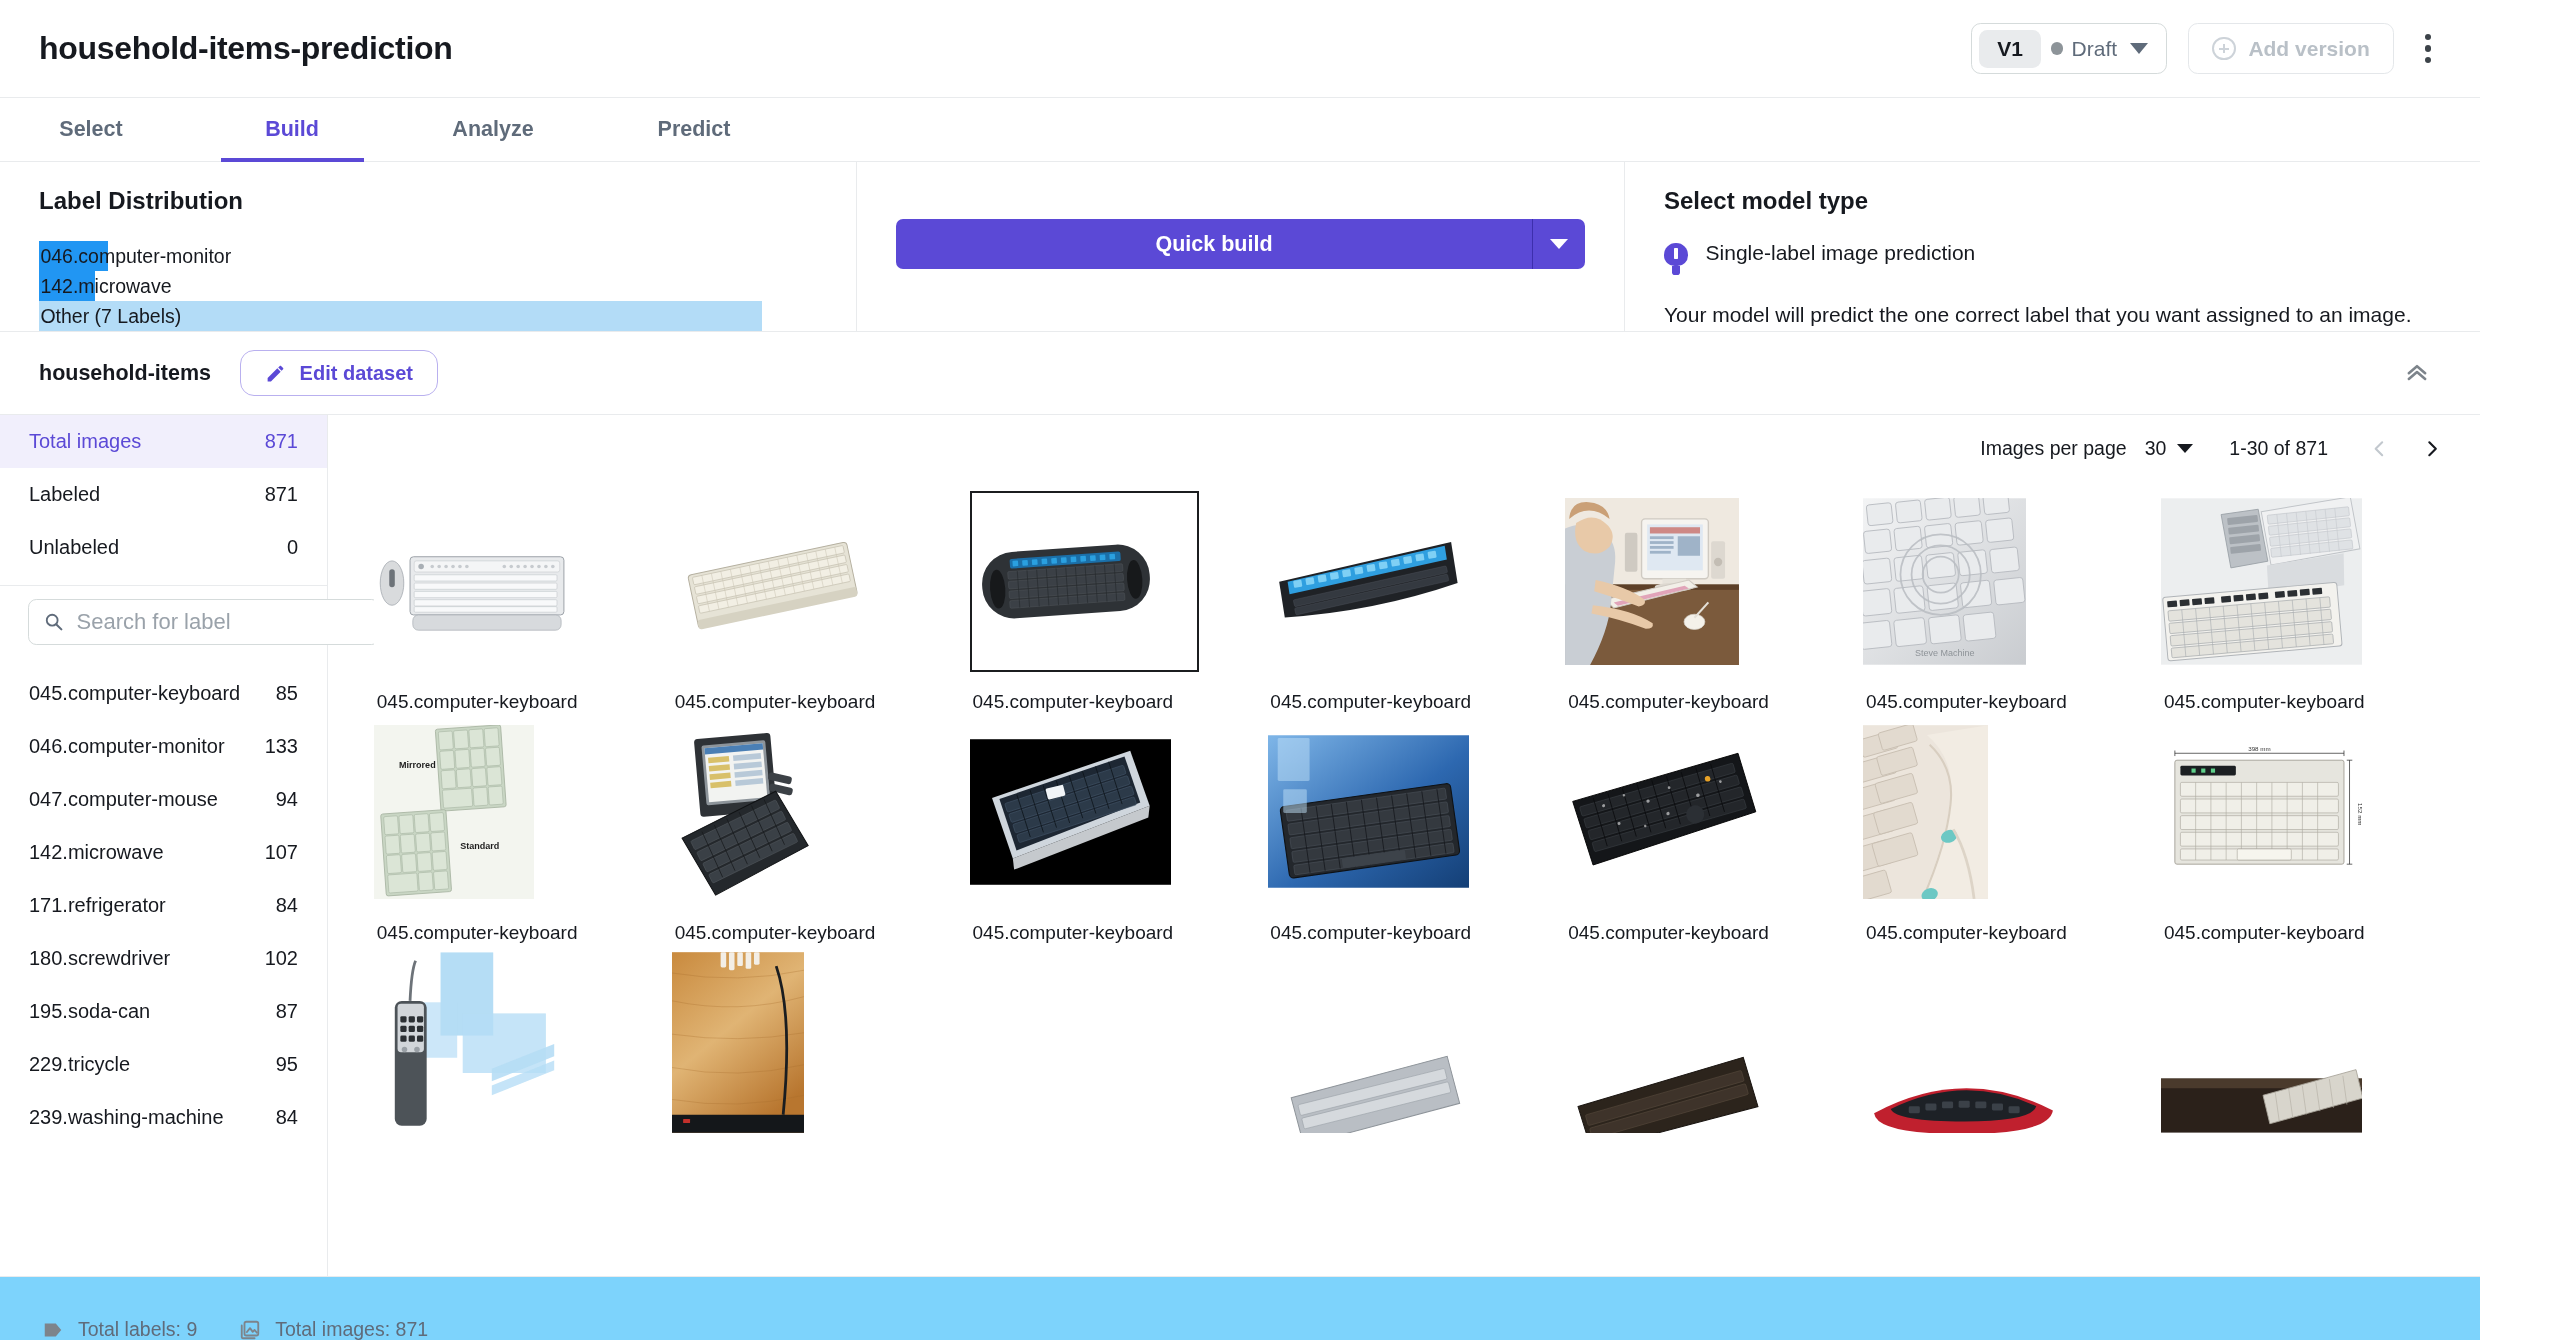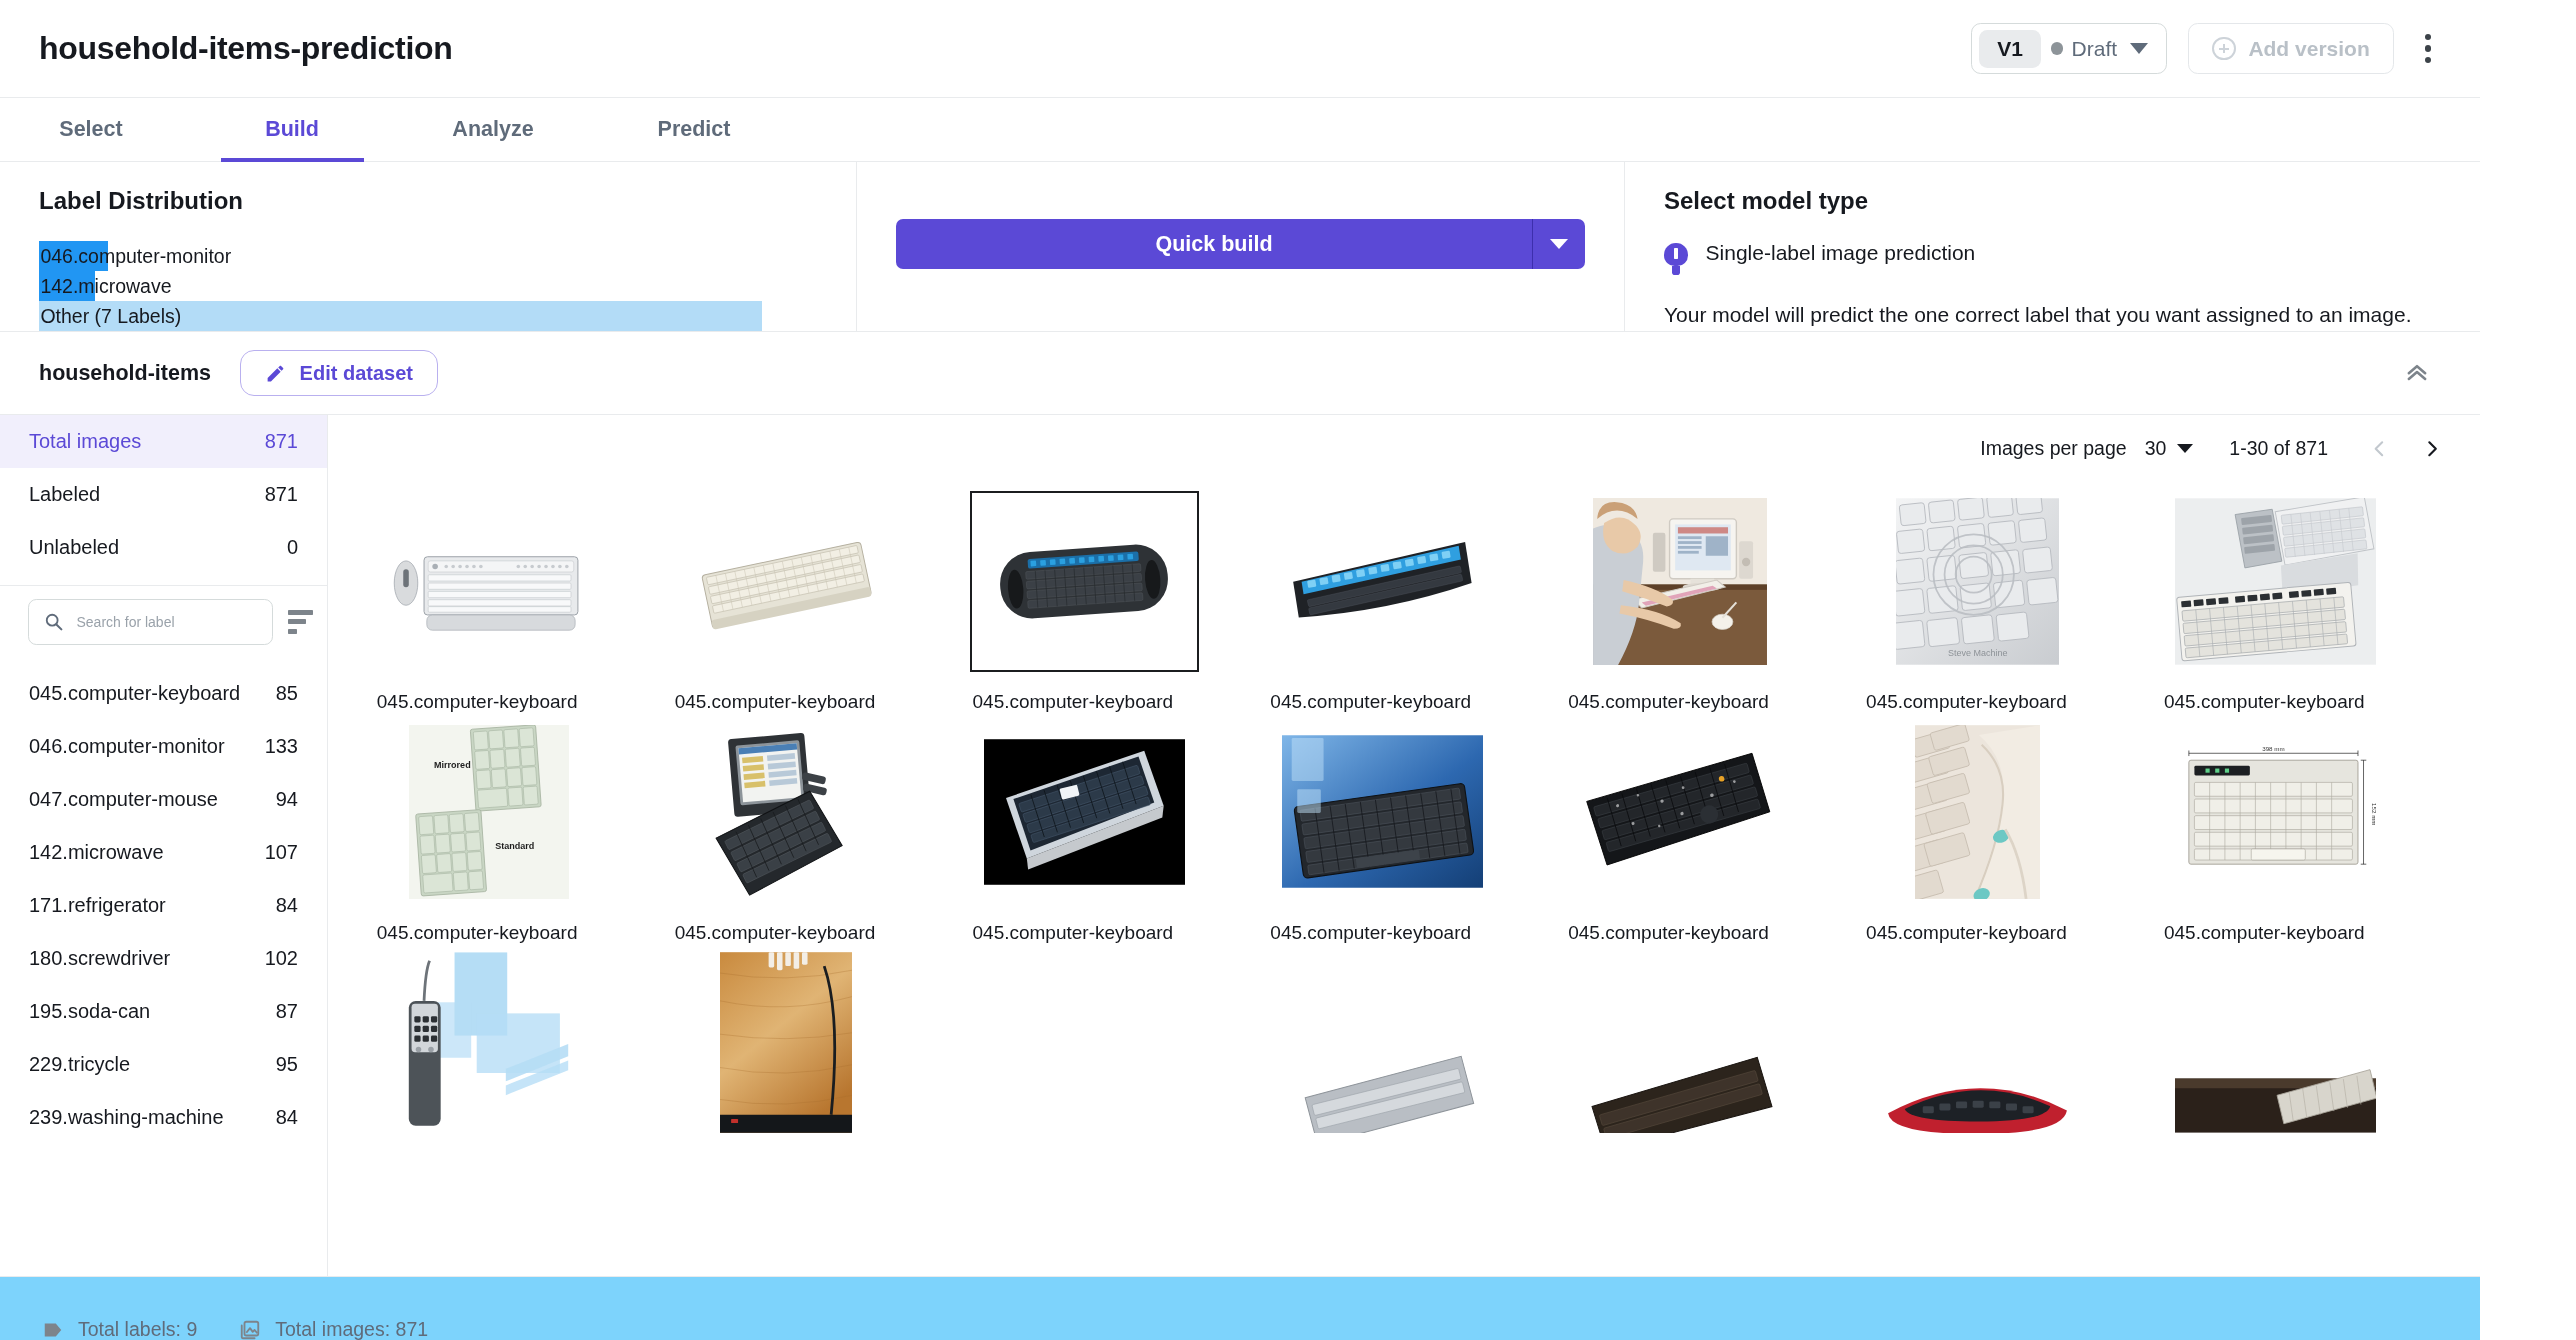--- a/index.html
+++ b/index.html
@@ -167,21 +167,21 @@
     padding: 12.5px 28px 12.5px 28px; margin-top: 11px;
     border-top: 1.4px solid #e9ebed;
   }
   .search-box {
     flex: 1; display: flex; align-items: center; gap: 12.5px;
     border: 1.4px solid #d5dbdb; border-radius: 8.3px;
     height: 46px; padding: 0 14px; background: #fff;
   }
   .search-ico { width: 21px; height: 21px; flex: 0 0 21px; }
   .search-input {
-    border: none; outline: none; flex: 1; font-size: 14px;
+    border: none; outline: none; flex: 1; font-size: 22px;
     font-family: "Liberation Sans", sans-serif; color: #14532d; background: transparent;
   }
   .search-input::placeholder { color: #9aa2aa; }
   .sort-ico { display: flex; flex-direction: column; gap: 4.9px; padding: 4.2px 2.8px; }
   .sort-ico b { display: block; height: 4.9px; background: #7d848b; border-radius: 0.7px; }
   .sort-ico b:nth-child(1) { width: 25px; }
   .sort-ico b:nth-child(2) { width: 18px; }
   .sort-ico b:nth-child(3) { width: 9.7px; }
 
   .label-list { overflow: hidden; padding-top: 9.7px; }
@@ -211,21 +211,21 @@
 
   .grid {
     flex: 1; overflow: hidden;
     display: grid; grid-template-columns: repeat(7, 1fr);
     gap: 0 0; padding: 0 28px 0 39px;
     align-content: start;
   }
   .card { padding: 8.3px 7px 0 7px; display: flex; flex-direction: column; align-items: flex-start; }
   .thumb-box {
     width: 229px; height: 181px;
-    display: flex; align-items: center; justify-content: center;
+    display: flex; align-items: center; 
     background: #fff; overflow: hidden;
   }
   .thumb-box.selected { border: 2.8px solid #1b1d1f; }
   .thumb { display: block; }
   .card-caption { font-size: 19px; color: #16191f; margin-top: 19.5px; padding-left: 2.8px; }
 
   
   .footer {
     flex: 0 0 65px; border-top: 1.4px solid #e9ebed;
     display: flex; align-items: flex-end; padding: 0 42px; gap: 42px;

